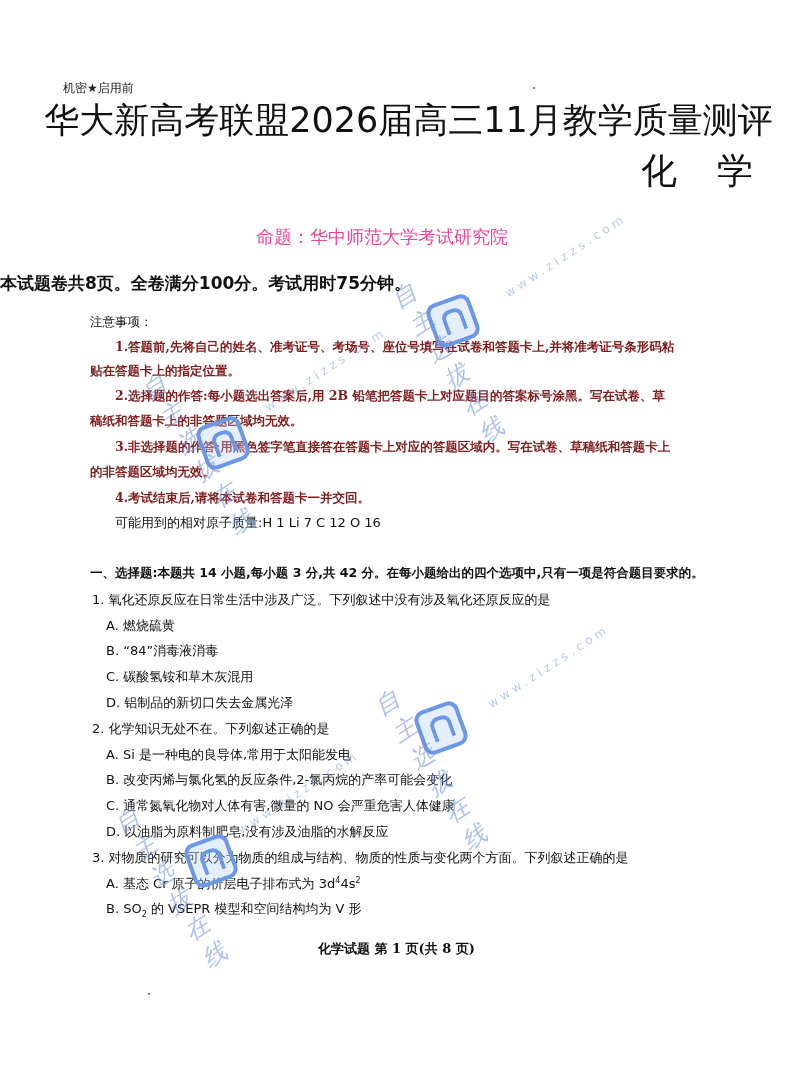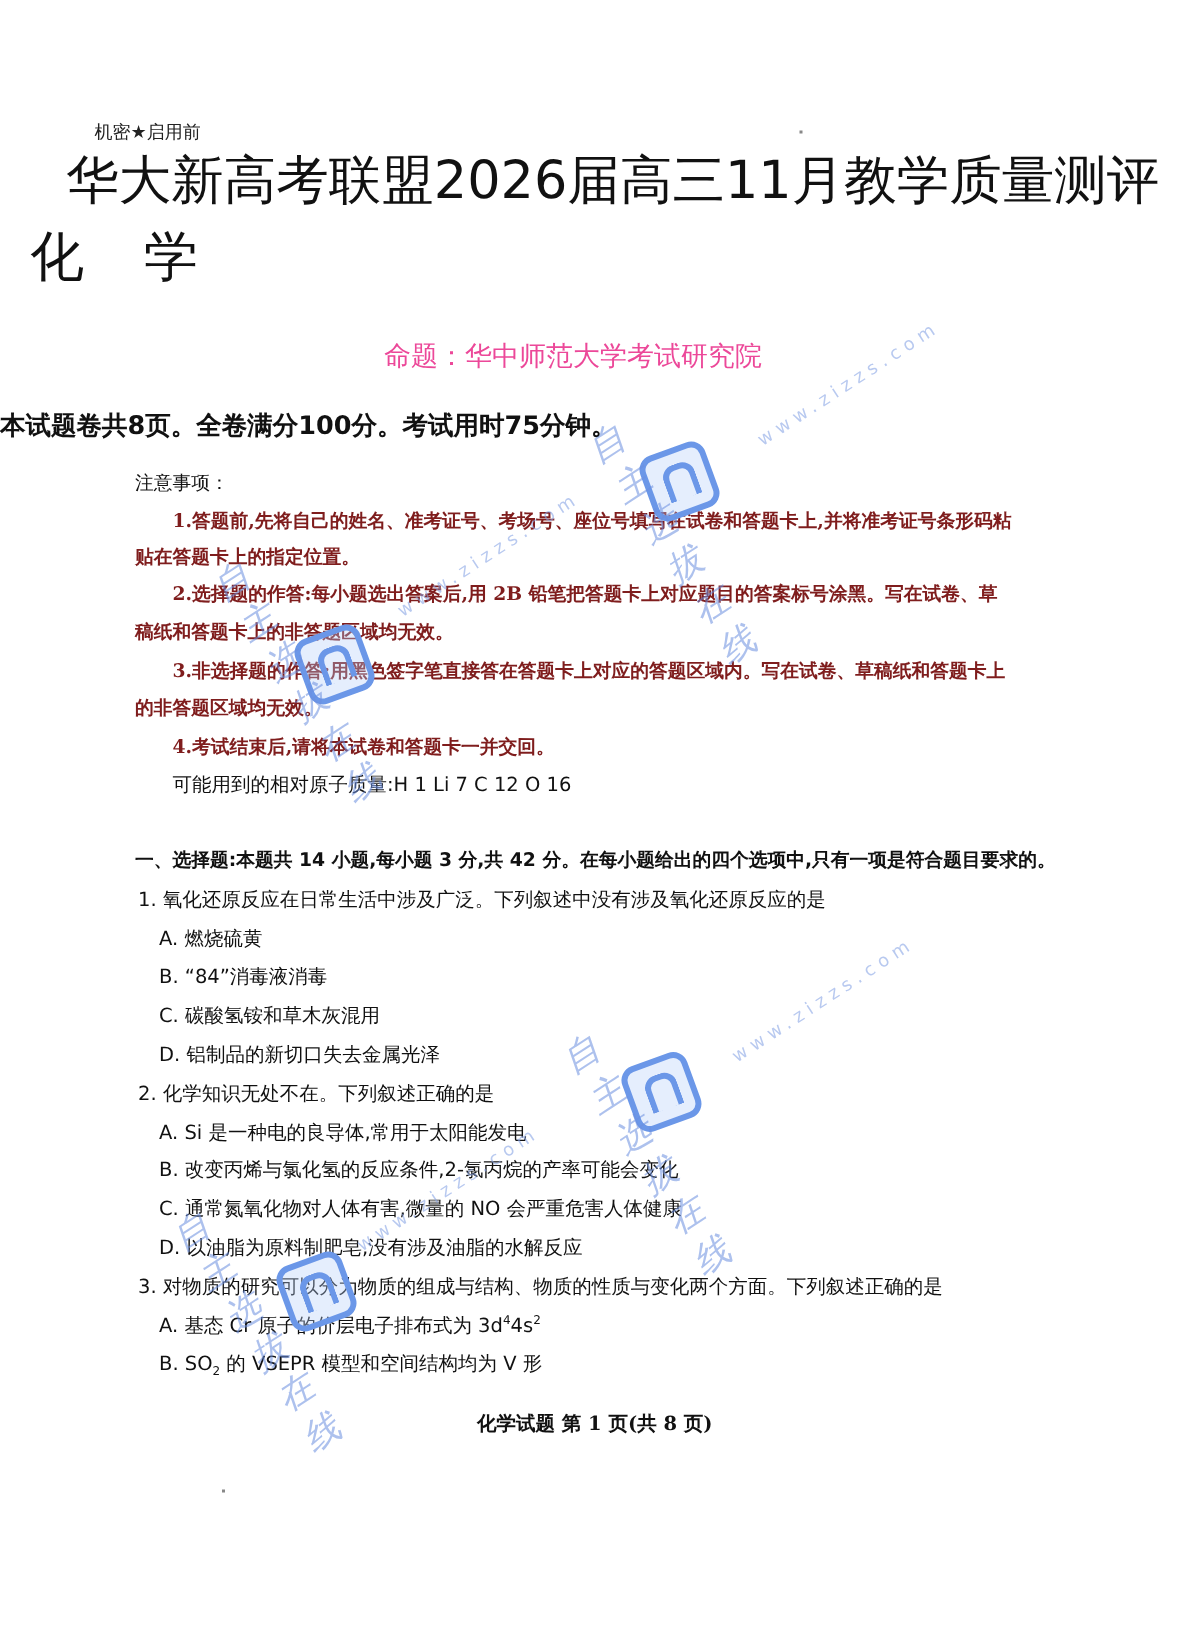--- a/index.html
+++ b/index.html
@@ -1,20 +1,20 @@
 <!DOCTYPE html>
 <html><head>
 <meta charset="utf-8">
 <style>
   html, body { margin:0; padding:0; background:#ffffff; }
   body { width:793px; height:1088px; position:relative; overflow:hidden; color:#111; font-family:"DejaVu Serif", serif; }
   .abs { position:absolute; white-space:nowrap; }
   .secret { left:63px; top:80px; font-size:12px; font-family:"DejaVu Sans", sans-serif; color:#222; }
   .title { left:12px; width:793px; text-align:center; top:97px; font-size:35px; font-family:"DejaVu Sans", sans-serif; letter-spacing:0px; color:#111; }
-  .subject { left:0; width:793px; text-align:left; top:147px; font-size:36px; font-family:"DejaVu Serif", serif; letter-spacing:40px; padding-left:20px; box-sizing:border-box; }
+  .subject { left:0; width:793px; text-align:right; top:147px; font-size:36px; font-family:"DejaVu Serif", serif; letter-spacing:40px; padding-left:20px; box-sizing:border-box; }
   .author { left:256px; top:225px; font-size:18px; color:#ec4899; }
   .examinfo { left:0; width:779px; top:272px; font-size:17px; font-weight:bold; font-family:"DejaVu Sans", sans-serif; }
   .notice-title { left:90px; top:314px; font-size:12.5px; font-weight:normal; }
   .p { font-size:12.5px; font-weight:bold; color:#7f1d1d; }
   .q { font-size:13px; font-family:"DejaVu Sans", sans-serif; color:#111; }
   .sec { font-size:13px; font-weight:bold; font-family:"DejaVu Sans", sans-serif; }
   .footer { left:0; width:793px; text-align:center; top:940px; font-size:13px; font-weight:bold; }
   sup, sub { font-size:8px; }
   .wm { position:absolute; pointer-events:none; }
   .wm .logo { width:38px; height:38px; border:4px solid #6b97e8; border-radius:10px; transform:rotate(-20deg); position:absolute; left:0; top:0; background:rgba(180,205,250,0.35); }

